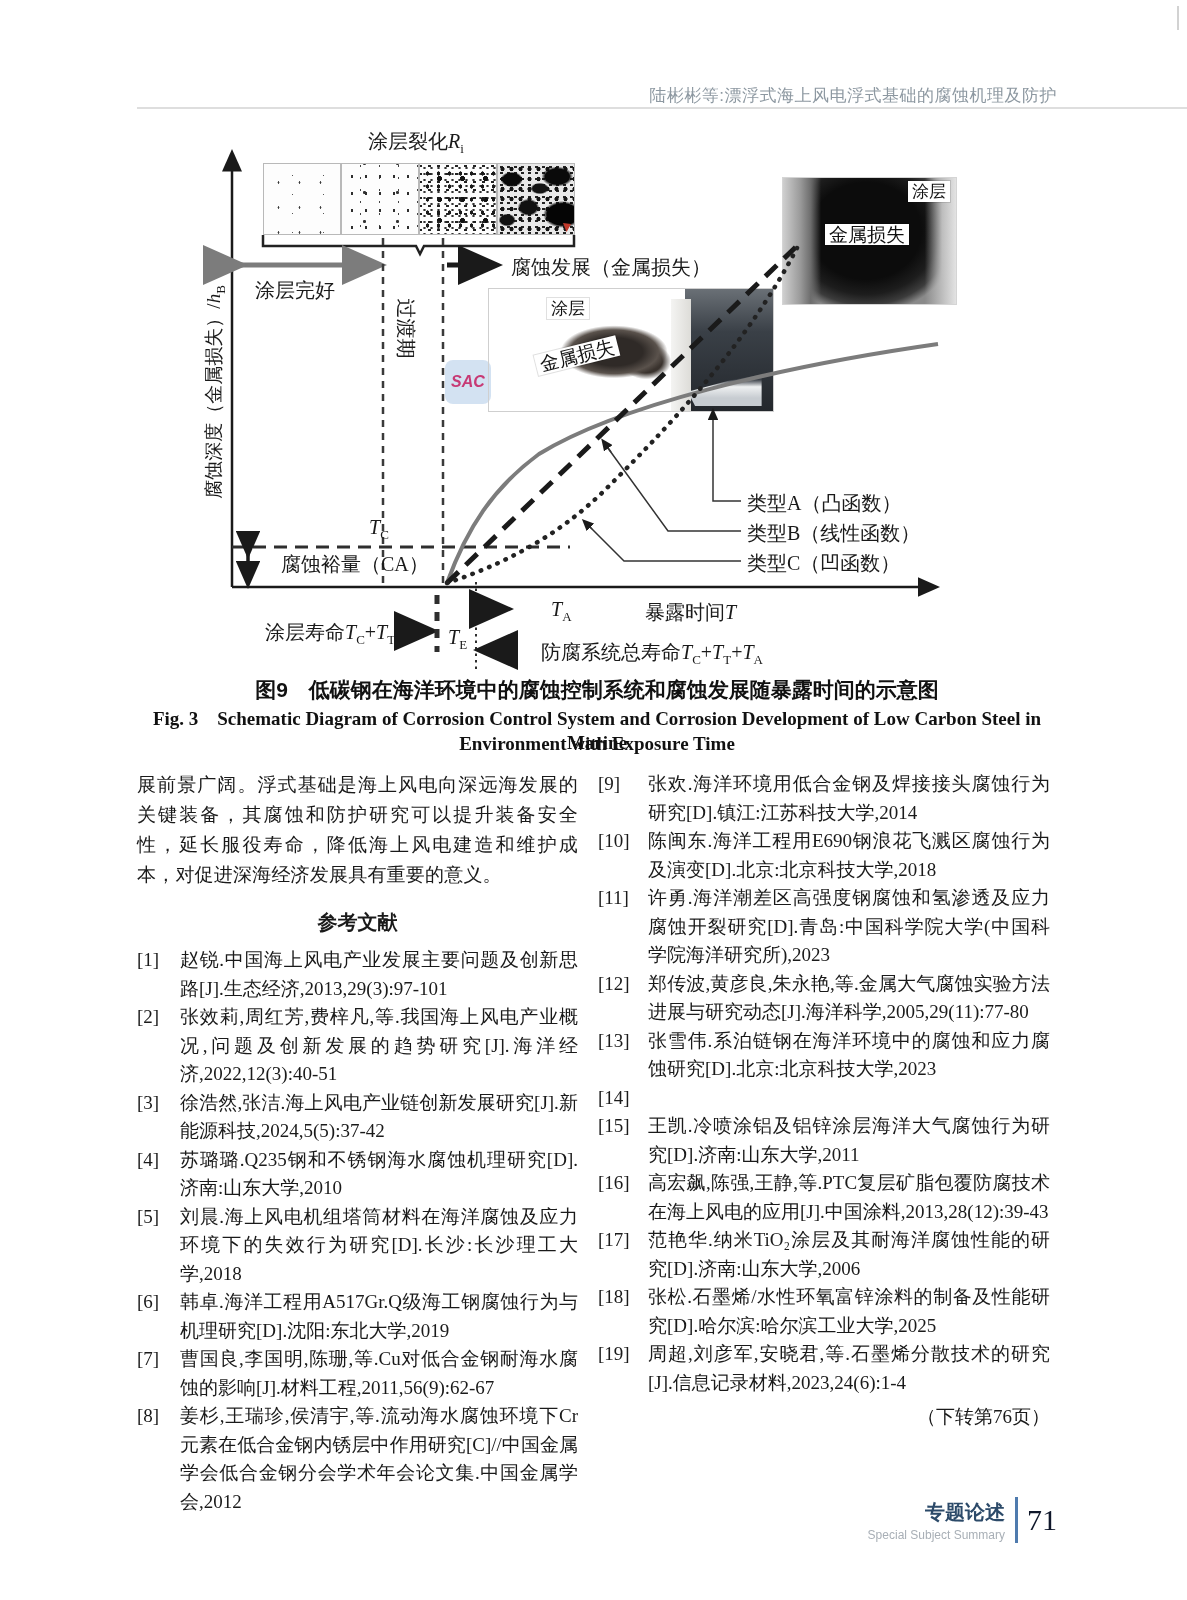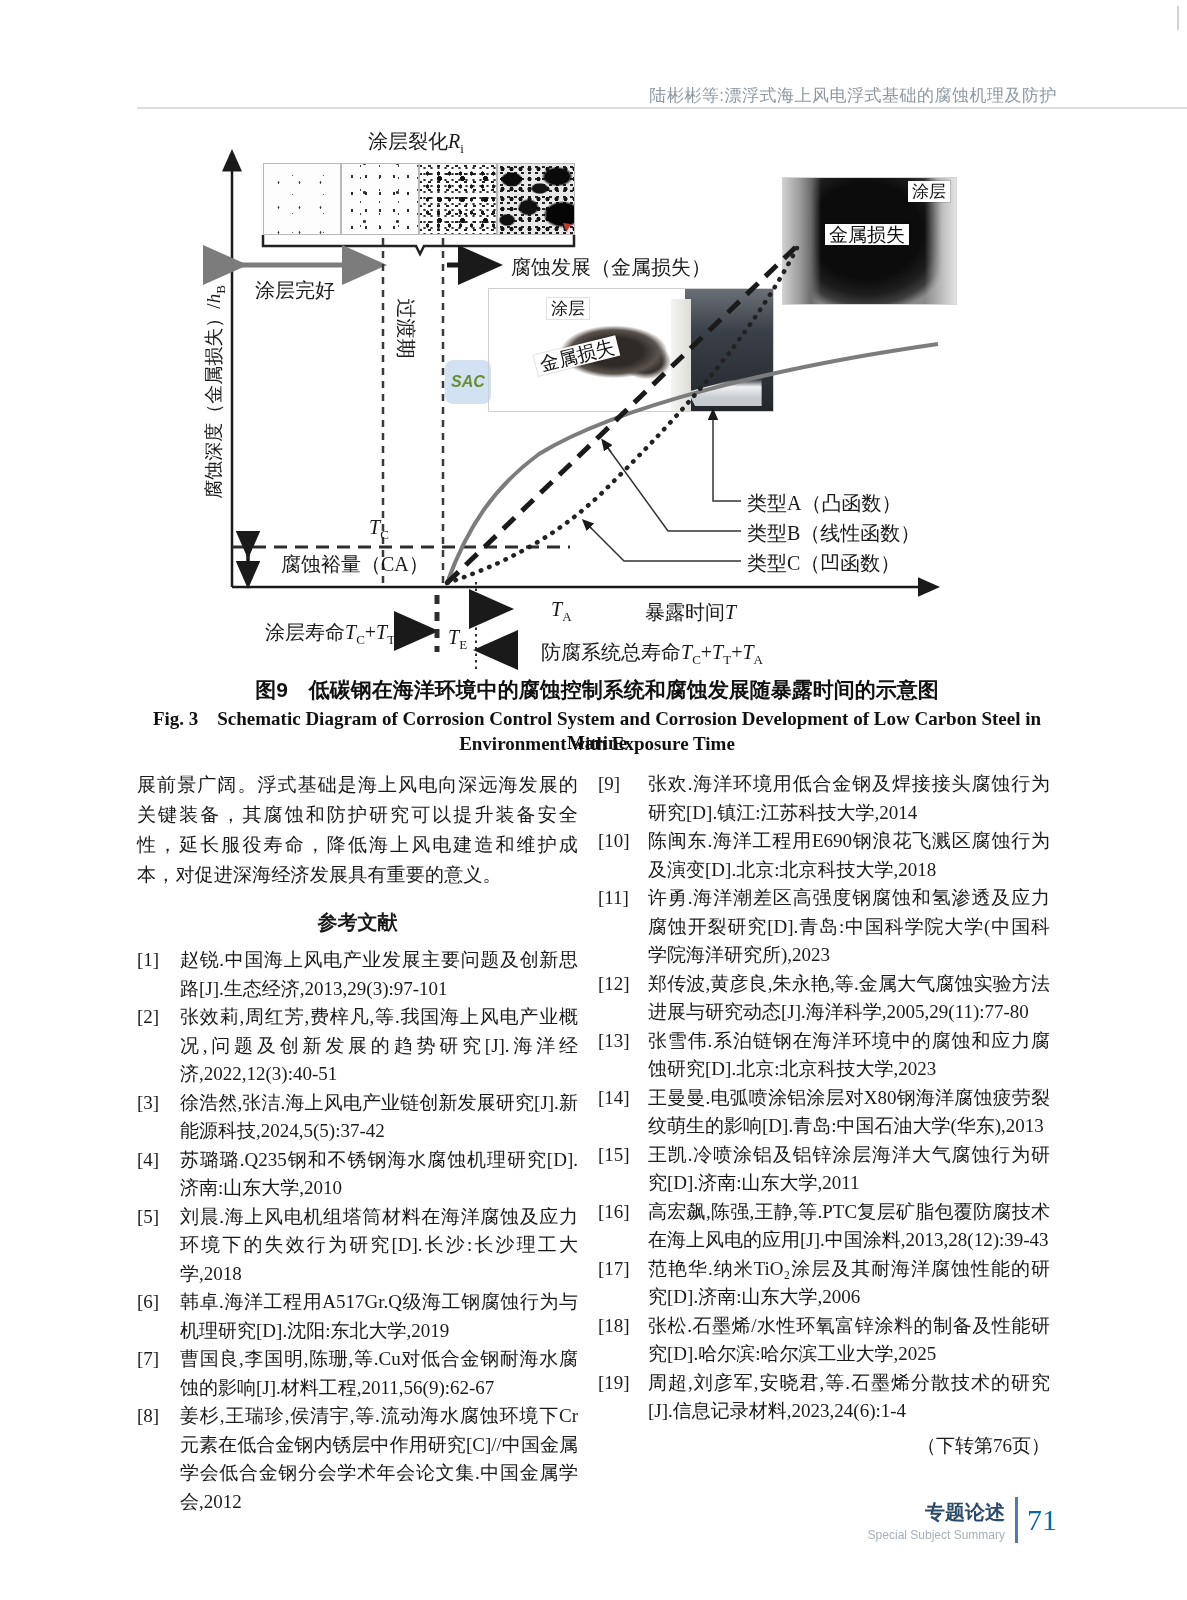--- a/index.html
+++ b/index.html
@@ -47,21 +47,21 @@
         background:linear-gradient(180deg,#3d424a 18%,#eef0f1 40%,#c7ccd1 75%);
         clip-path:polygon(0 55%,55% 20%,100% 0,100% 100%,10% 100%);}
   #photo-rust{left:645px;top:57px;width:173px;height:126px;border:1px solid #d5d5d5;
         background:linear-gradient(90deg,#cfcfcf 0%,#9a9a9a 10%,#6d6d6d 16%,transparent 22%),
         linear-gradient(270deg,#e3e3e3 0%,#bdbdbd 8%,transparent 18%),
         radial-gradient(ellipse 58% 70% at 48% 42%,#0c0c0c 55%,#1d1d1d 72%,#3c3c3c 84%,#8a8a8a 94%),
         radial-gradient(ellipse 40% 40% at 60% 85%,#151515 45%,transparent 75%),#b5b5b5;}
   .tag{position:absolute;background:#ffffff;color:#111;font-size:17px;padding:0 4px;line-height:21px;
         white-space:nowrap;box-shadow:0 0 0 1px rgba(0,0,0,.12);z-index:2;}
   .watermark{position:absolute;left:308px;top:240px;width:46px;height:44px;background:#ccddf0;border-radius:8px;
-        color:#4d7c0f;font-family:"Liberation Sans",sans-serif;font-style:italic;font-weight:bold;font-size:16px;
+        color:#be185d;font-family:"Liberation Sans",sans-serif;font-style:italic;font-weight:bold;font-size:16px;
         display:flex;align-items:center;justify-content:center;opacity:.85;z-index:0;}
   .rot90{transform:rotate(90deg);transform-origin:center;}
   .ylabel{position:absolute;left:-82px;top:258px;width:320px;text-align:center;transform:rotate(-90deg);
         font-size:19px;z-index:5;white-space:nowrap;}
   
   .cap-zh{position:absolute;left:137px;top:676px;width:920px;text-align:center;
         font-family:"Liberation Sans","DejaVu Sans",sans-serif;font-weight:bold;font-size:21px;color:#111;}
   .cap-en{position:absolute;left:137px;width:920px;text-align:center;font-weight:bold;font-size:19px;color:#111;}
   
   .col{position:absolute;top:770px;font-size:19px;line-height:30px;text-align:justify;}
@@ -74,21 +74,21 @@
   .ref-num{flex:0 0 auto;}
   #refs-left .ref-num{width:43px;}
   #refs-right .ref-num{width:50px;}
   .ref-text{flex:1 1 auto;text-align:justify;}
   .continue-note{text-align:right;font-size:19px;margin-top:6px;line-height:28px;}
   
   #footer{position:absolute;left:790px;top:1497px;width:267px;display:flex;align-items:center;justify-content:flex-end;}
   .footer-zh{font-family:"Liberation Sans","DejaVu Sans",sans-serif;font-weight:bold;font-size:20px;color:#2c4a69;text-align:right;}
   .footer-en{font-family:"Liberation Sans","DejaVu Sans",sans-serif;font-size:12px;color:#a8afb6;text-align:right;margin-top:2px;}
   .footer-bar{width:3px;height:46px;background:#4f7bae;margin:0 9px 0 10px;}
-  .footer-num{font-size:30px;color:#0369a1;font-family:"Liberation Serif",serif;}
+  .footer-num{font-size:30px;color:#0f172a;font-family:"Liberation Serif",serif;}
 </style>
 </head>
 <body>
 
 <div class="running-head">陆彬彬等:漂浮式海上风电浮式基础的腐蚀机理及防护</div>
 <div class="head-rule"></div>
 <div class="corner-tick"></div>
 
 <div id="figure">
 
@@ -251,21 +251,20 @@
       <div class="ref-item">
         <span class="ref-num">[12]</span>
         <span class="ref-text">郑传波,黄彦良,朱永艳,等.金属大气腐蚀实验方法进展与研究动态[J].海洋科学,2005,29(11):77-80</span>
       </div>
       <div class="ref-item">
         <span class="ref-num">[13]</span>
         <span class="ref-text">张雪伟.系泊链钢在海洋环境中的腐蚀和应力腐蚀研究[D].北京:北京科技大学,2023</span>
       </div>
       <div class="ref-item">
         <span class="ref-num">[14]</span>
-        <span class="ref-text">王曼曼.电弧喷涂铝涂层对X80钢海洋腐蚀疲劳裂纹萌生的影响[D].青岛:中国石油大学(华东),2013</span>
       </div>
       <div class="ref-item">
         <span class="ref-num">[15]</span>
         <span class="ref-text">王凯.冷喷涂铝及铝锌涂层海洋大气腐蚀行为研究[D].济南:山东大学,2011</span>
       </div>
       <div class="ref-item">
         <span class="ref-num">[16]</span>
         <span class="ref-text">高宏飙,陈强,王静,等.PTC复层矿脂包覆防腐技术在海上风电的应用[J].中国涂料,2013,28(12):39-43</span>
       </div>
       <div class="ref-item">

